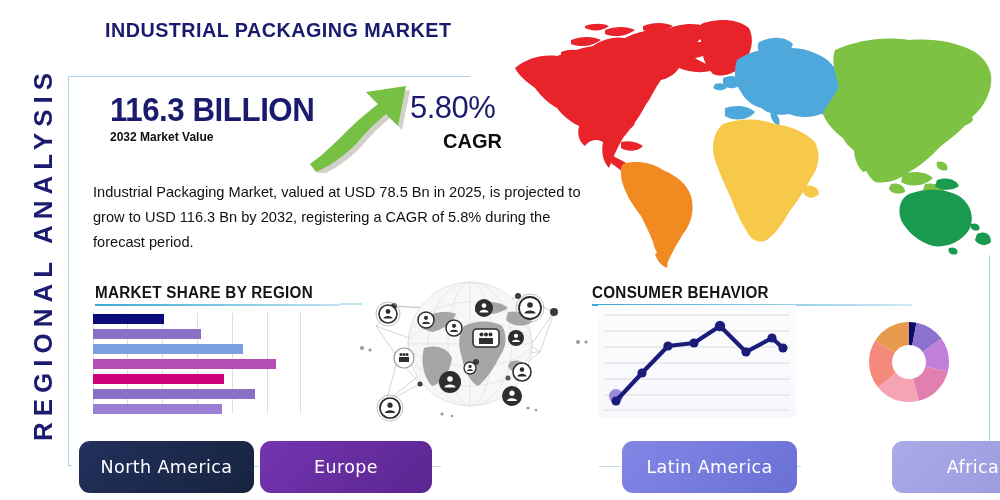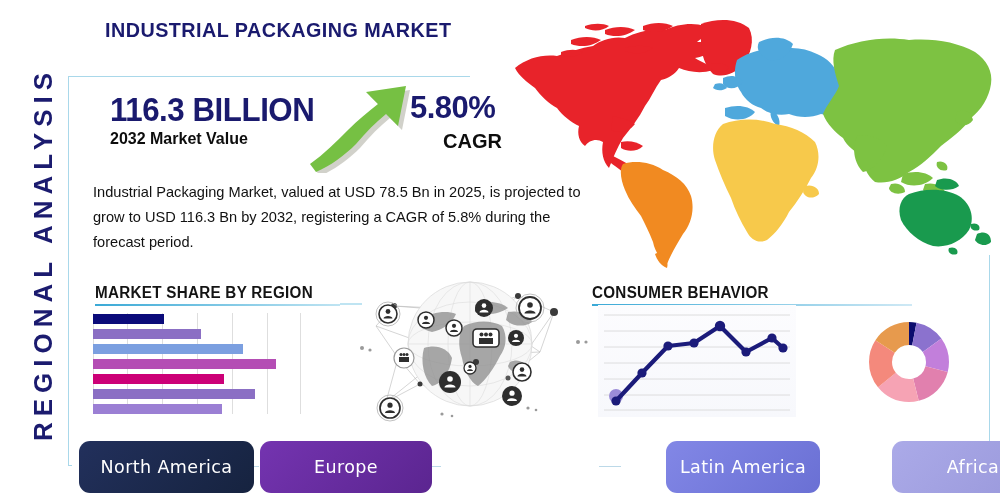--- a/index.html
+++ b/index.html
@@ -57,25 +57,25 @@
   .hero { position: absolute; left: 110px; top: 90px; width: 400px; height: 80px; }
   .hero-value {
     position:absolute; left:0; top:0;
     font-size: 34px; font-weight: 700; color:#1a1a6e;
     letter-spacing:-0.5px;
     font-family:"Liberation Sans Narrow","Liberation Sans",sans-serif;
     transform: scaleX(0.92); transform-origin:left center;
   }
   .hero-value-sub {
     position:absolute; left:0; top:40px;
-    font-size: 16px; font-weight: 700; color:#0d0d0d;
+    font-size: 12px; font-weight: 700; color:#0d0d0d;
   }
   .hero-cagr {
     position:absolute; left:300px; top:0;
-    font-size: 31px; font-weight:700; color:#1a1a6e; letter-spacing:-0.5px;
+    font-size: 31px; font-weight:400; color:#1a1a6e; letter-spacing:-0.5px;
     font-family:"Liberation Sans Narrow","Liberation Sans",sans-serif;
   }
   .hero-cagr-sub {
     position:absolute; left:333px; top:40px;
     font-size:20px; font-weight:700; color:#0d0d0d;
   }
   .arrow-wrap { position:absolute; left:302px; top:78px; width:110px; height:95px; }
 
   
   .description {
@@ -451,21 +451,21 @@
     <div class="pill-connector" style="left:520px;width:22px;"></div>
     <div class="pill-connector" style="left:700px;width:22px;"></div>
     <div class="pill-connector" style="left:880px;width:32px;"></div>
 
     <div class="pill" style="left:0px;   width:175px; background:linear-gradient(135deg,#22305C,#16233F);">
       <span>North America</span>
     </div>
     <div class="pill" style="left:181px; width:172px; background:linear-gradient(135deg,#7434B0,#5B2590);">
       <span>Europe</span>
     </div>
-    <div class="pill" style="left:543px; width:154px; background:linear-gradient(135deg,#8287E6,#6A70D4);margin-left:44px;">
+    <div class="pill" style="left:543px; width:175px; background:linear-gradient(135deg,#8287E6,#6A70D4);">
       <span>Latin America</span>
     </div>
     <div class="pill" style="left:765px; width:162px; background:linear-gradient(135deg,#ABAAE8,#9897DA);margin-left:48px;">
       <span>Africa</span>
     </div>
   </div>
 
 </div>
 
 </body></html>

